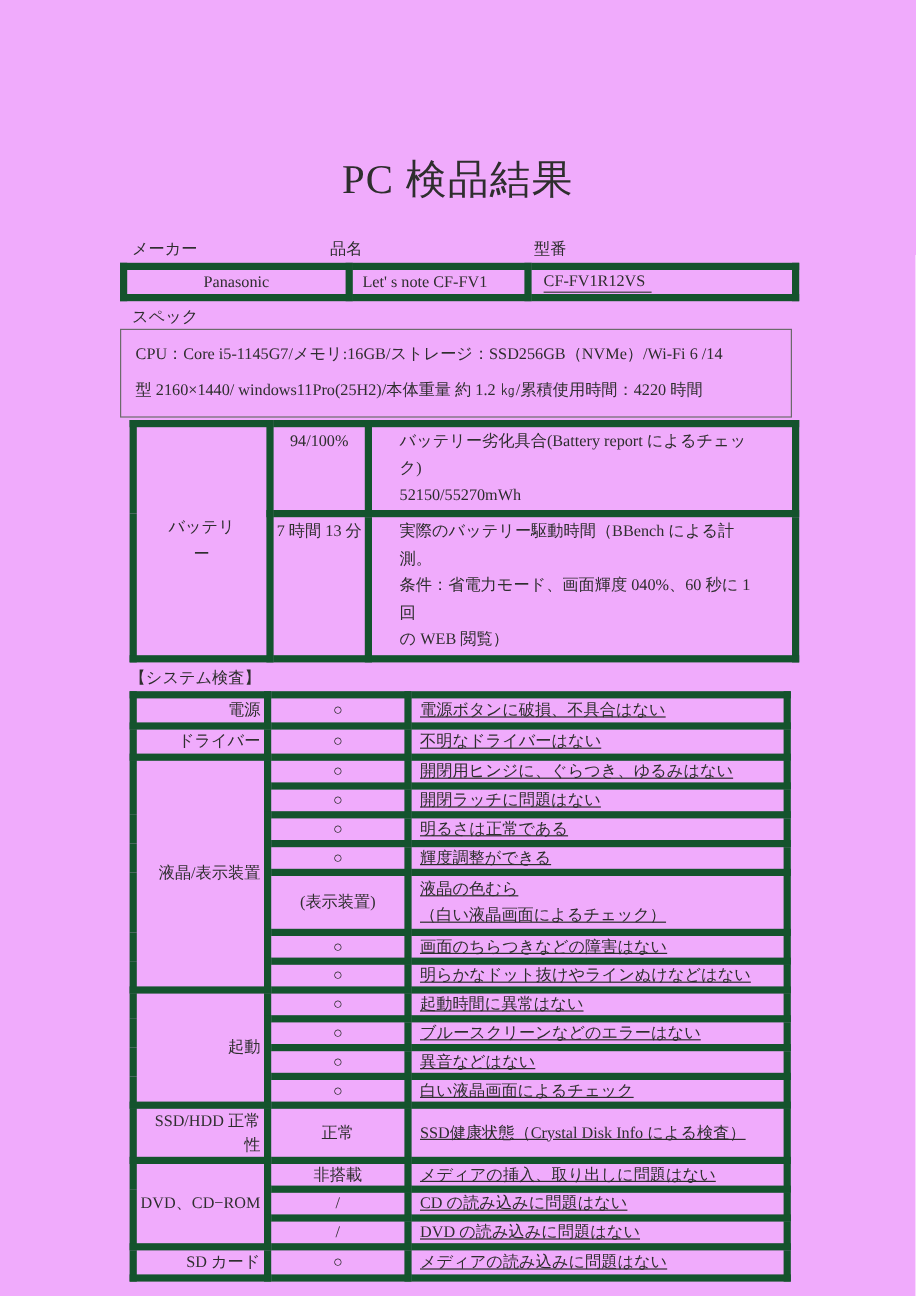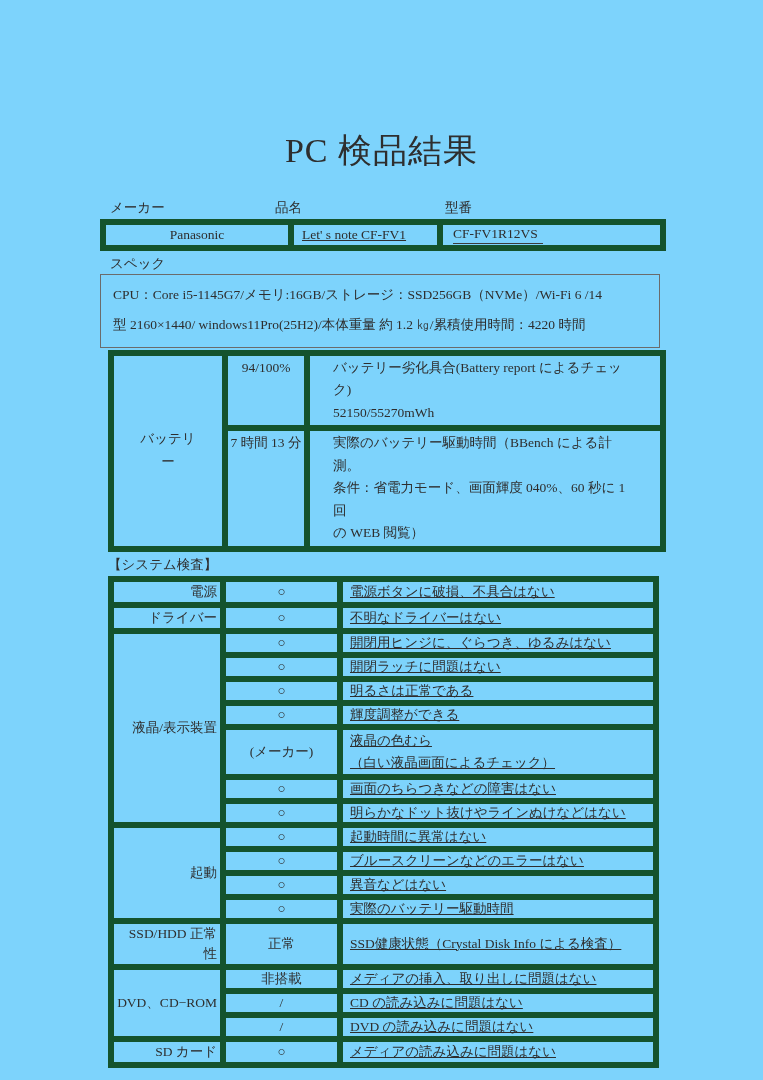--- a/index.html
+++ b/index.html
@@ -3,21 +3,21 @@
 <meta charset="utf-8">
 <style>
   * { box-sizing: border-box; margin: 0; padding: 0; }
   html, body { background: #ffffff; }
   body {
     width: 763px; height: 1080px;
     font-family: "Liberation Serif", "DejaVu Serif", serif;
     color: #2e2e2e;
     -webkit-font-smoothing: antialiased;
   }
-  .page { position: relative; width: 763px; height: 1080px; background: #7dd3fc; overflow: hidden; }
+  .page { position: relative; width: 763px; height: 1080px; background: #f0abfc; overflow: hidden; }
 
   .title {
     padding-top: 130px;
     text-align: center;
     font-size: 34px;
     font-weight: 400;
     line-height: 1.25;
     letter-spacing: 1px;
   }
 
@@ -29,21 +29,21 @@
   .field-labels .lbl-maker { left: 10px; }
   .field-labels .lbl-name  { left: 175px; }
   .field-labels .lbl-model { left: 345px; }
 
   table { border-collapse: collapse; font-size: 13.5px; color: #2e2e2e; table-layout: fixed; }
   td { border: 6px solid #14532d; overflow: hidden; }
 
   .product-table { width: 560px; margin-top: 2px; }
   .product-table td { height: 26px; }
   .product-table .c-maker { text-align: center; }
-  .product-table .c-name  { padding-left: 8px; text-decoration: underline; }
+  .product-table .c-name  { padding-left: 8px; }
   .product-table .c-model { padding-left: 10px; }
   .underline { display: inline-block; border-bottom: 1.5px solid #3c3c3c; padding: 0 5px 1px 0; }
 
   .spec-label { margin: 4px 0 0 10px; }
   .spec-box {
     margin-top: 1px;
     width: 560px; height: 74px;
     border: 1px solid #6b6b6b;
     padding: 5px 10px 0 12px;
     line-height: 30px;
@@ -157,21 +157,21 @@
         </tr>
         <tr>
           <td class="status">○</td>
           <td class="desc">明るさは正常である</td>
         </tr>
         <tr>
           <td class="status">○</td>
           <td class="desc">輝度調整ができる</td>
         </tr>
         <tr class="tall">
-          <td class="status">(メーカー)</td>
+          <td class="status">(表示装置)</td>
           <td class="desc">液晶の色むら
 （白い液晶画面によるチェック）</td>
         </tr>
         <tr>
           <td class="status">○</td>
           <td class="desc">画面のちらつきなどの障害はない</td>
         </tr>
         <tr>
           <td class="status">○</td>
           <td class="desc">明らかなドット抜けやラインぬけなどはない</td>
@@ -185,21 +185,21 @@
         <tr>
           <td class="status">○</td>
           <td class="desc">ブルースクリーンなどのエラーはない</td>
         </tr>
         <tr>
           <td class="status">○</td>
           <td class="desc">異音などはない</td>
         </tr>
         <tr>
           <td class="status">○</td>
-          <td class="desc">実際のバッテリー駆動時間</td>
+          <td class="desc">白い液晶画面によるチェック</td>
         </tr>
 
         <tr>
           <td class="glabel">SSD/HDD 正常性</td>
           <td class="status">正常</td>
           <td class="desc">SSD健康状態（Crystal Disk Info による検査）</td>
         </tr>
 
         <tr>
           <td class="glabel" rowspan="3">DVD、CD−ROM</td>

